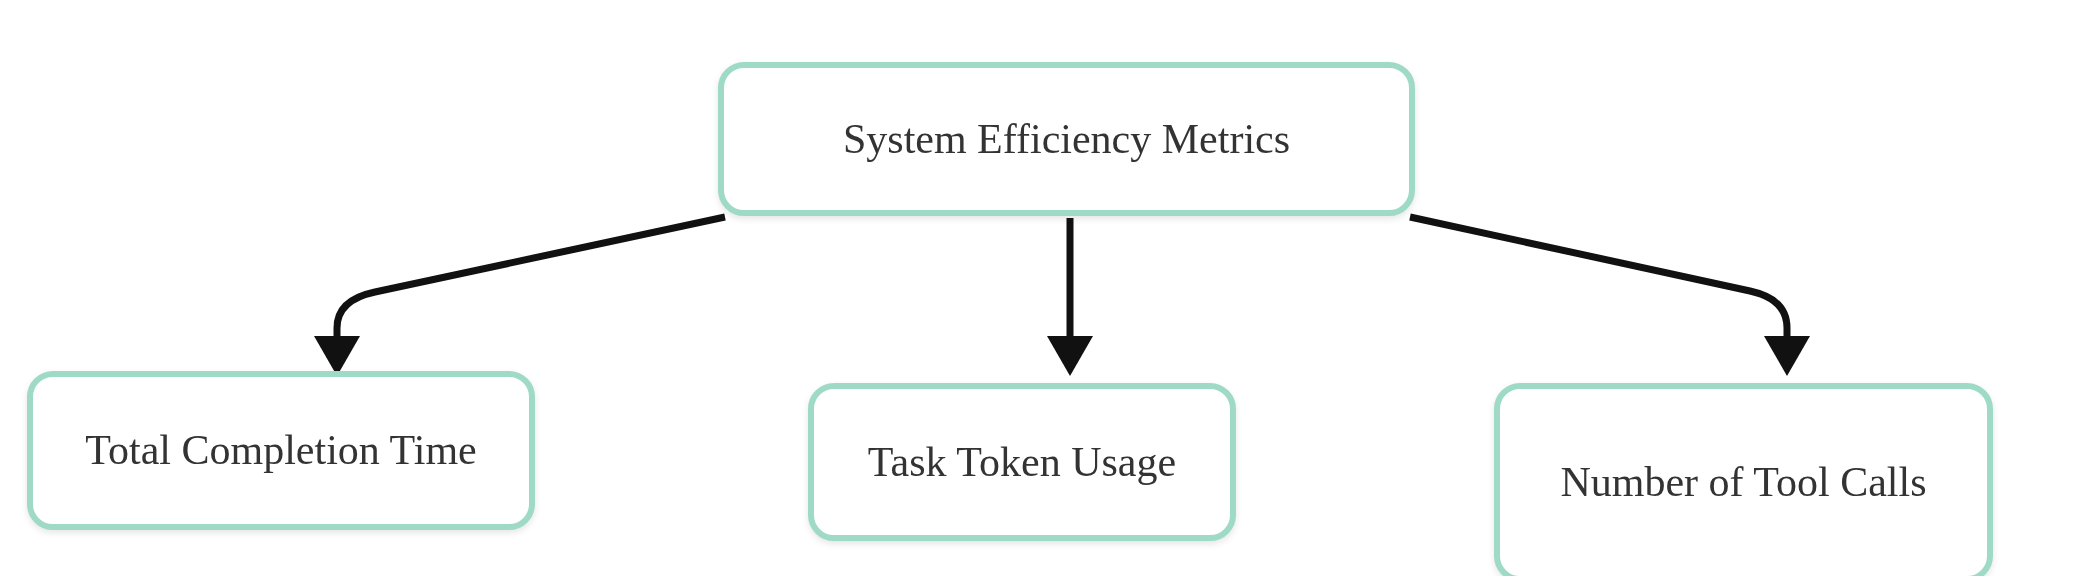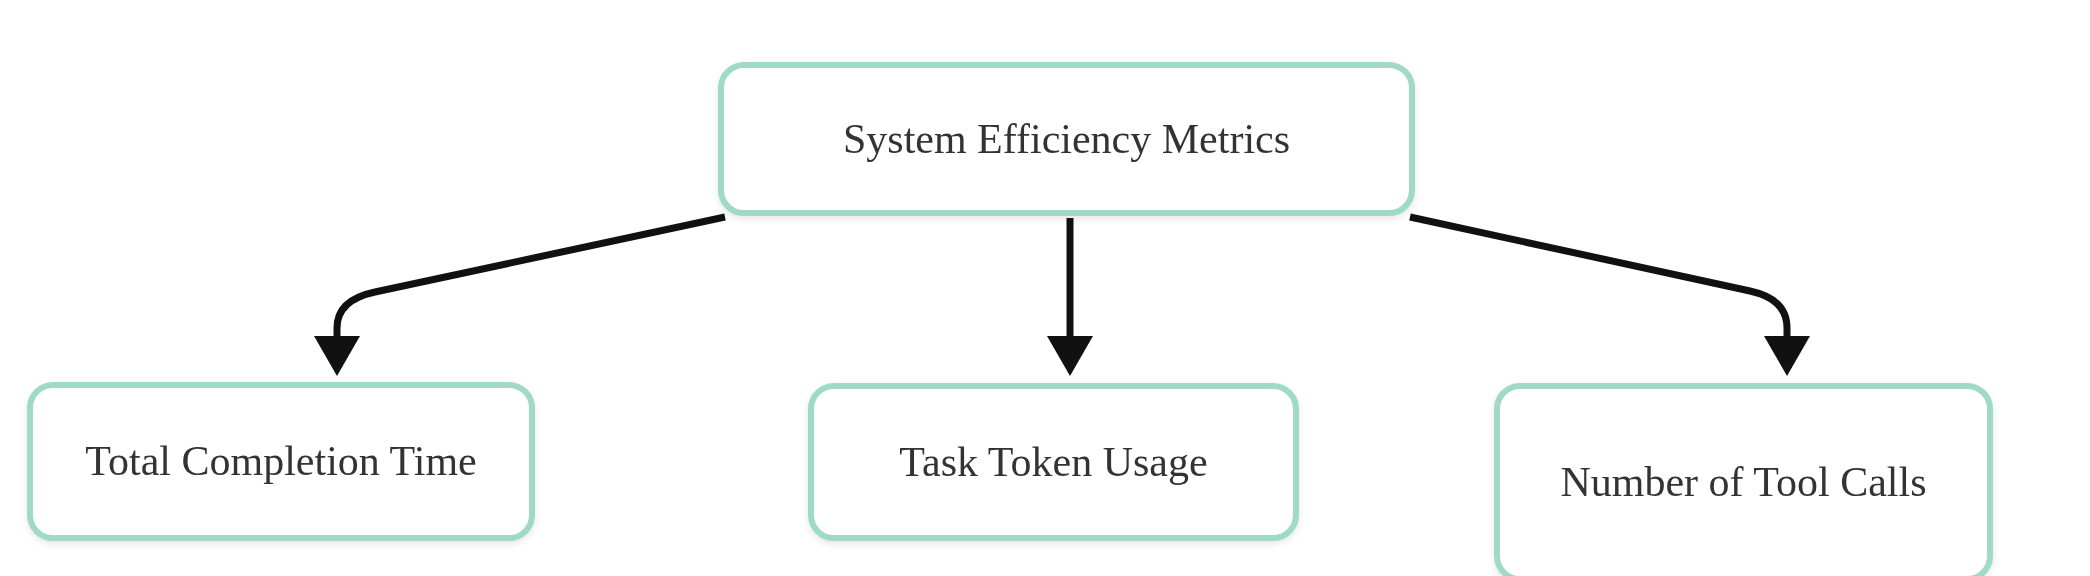--- a/index.html
+++ b/index.html
@@ -34,22 +34,22 @@
     display: flex;
     align-items: center;
     justify-content: center;
     color: var(--text);
     font-size: 42px;
     line-height: 1.2;
     text-align: center;
     box-shadow: 0 3px 7px rgba(0,0,0,0.10);
   }
   .node-root  { left: 718px;  top: 54px;  width: 697px; height: 154px; }
-  .node-child-0 { left: 27px;   top: 374px; width: 508px; height: 159px; }
-  .node-child-1 { left: 808px;  top: 375px; width: 491px; height: 158px; }
+  .node-child-0 { left: 27px;   top: 363px; width: 508px; height: 159px; }
+  .node-child-1 { left: 808px;  top: 375px; width: 428px; height: 158px; }
   .node-child-2 { left: 1494px; top: 375px; width: 499px; height: 199px; }
   .edge-path {
     fill: none;
     stroke: var(--arrow);
     stroke-width: 7;
     stroke-linecap: butt;
     stroke-linejoin: round;
   }
   .edge-head { fill: var(--arrow); stroke: none; }
 </style>

